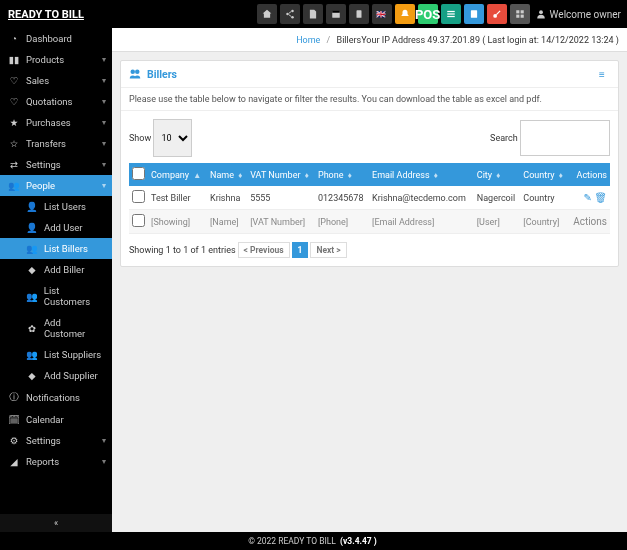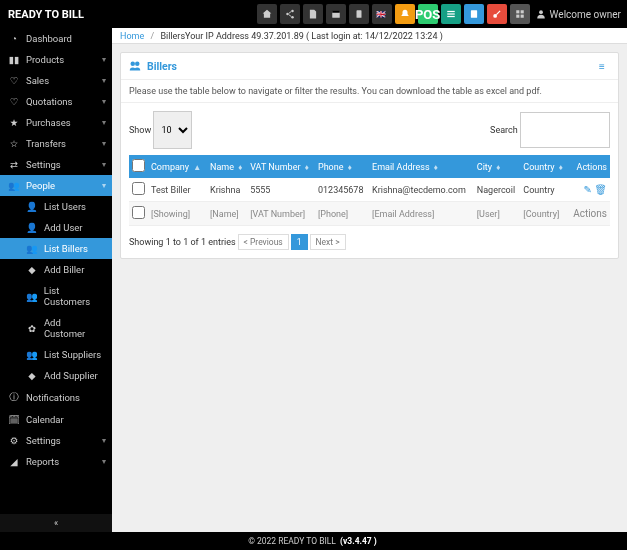--- a/index.html
+++ b/index.html
@@ -10,30 +10,30 @@
 .orange{ background:#f39c12; color:#fff; }
 .green { background:#2ecc71; color:#fff; font-size:7px; font-weight:bold; padding:0 3px; width:auto; }
 .teal  { background:#16a085; color:#fff; }
 .blue  { background:#3498db; color:#fff; }
 .red   { background:#e74c3c; color:#fff; }
 .gray  { background:#555; color:#ccc; }
 .welcome { margin-left:6px; display:flex; align-items:center; color:#ccc; }
 .welcome svg { margin-right:4px; }
 .layout { display:flex; height:504px; }
 .sidebar { width:112px; background:#000; color:#ccc; display:flex; flex-direction:column; overflow:hidden; }
-.brand { height:28px; display:flex; align-items:center; padding-left:8px; font-weight:bold; font-size:11px; color:#fff; background:#000; position:absolute; top:0; left:0; width:112px; }
+.brand { height:28px; display:flex; align-items:center; padding-left:8px; font-weight:bold; font-size:11px; color:#fff; background:#000; position:absolute; top:0; left:0; width:112px;text-decoration:underline; }
 .nav { flex:1; overflow-y:auto; }
 .nav-item { display:flex; align-items:center; padding:5px 8px; font-size:9.5px; cursor:pointer; position:relative; }
 .nav-item .icn { width:12px; margin-right:6px; display:flex; align-items:center; justify-content:center; }
 .nav-item.active, .nav-item.active:hover { background:#3498db; color:#fff; }
 .nav-item .chev { position:absolute; right:6px; font-size:8px; opacity:.6; }
 .nav-item.sub { padding-left:26px; }
 .collapse-bar { height:18px; background:#111; display:flex; justify-content:center; align-items:center; color:#ccc; font-size:9px; cursor:pointer; }
 .main { flex:1; background:#efefef; display:flex; flex-direction:column; }
-.crumb-bar { height:16px; background:#fff; border-bottom:1px solid #ddd; display:flex; align-items:center; justify-content:flex-start; padding:0 8px; font-size:9px; }
+.crumb-bar { height:24px; background:#fff; border-bottom:1px solid #ddd; display:flex; align-items:center; justify-content:flex-end; padding:0 8px; font-size:9px; }
 .crumb-bar a { color:#3498db; text-decoration:none; }
 .crumb-bar .sep { margin:0 4px; color:#999; }
 .content { padding:8px; flex:1; overflow:auto; }
 .panel { background:#fff; border:1px solid #ddd; border-radius:2px; }
 .panel-hd { display:flex; align-items:center; justify-content:space-between; padding:6px 8px; border-bottom:1px solid #eee; }
 .panel-hd .ttl { display:flex; align-items:center; color:#3498db; font-size:10.5px; font-weight:bold; }
 .panel-hd .ttl svg { margin-right:6px; }
 .panel-hd .opt { width:16px; height:14px; display:flex; align-items:center; justify-content:center; color:#3498db; cursor:pointer; }
 .desc { padding:6px 8px; border-bottom:1px solid #eee; font-size:9px; color:#555; }
 .tbl-wrap { padding:8px; }
@@ -46,21 +46,21 @@
 th .sort { font-size:8px; margin-left:2px; opacity:.7; }
 th.checkbox-col, td.checkbox-col { width:18px; text-align:center; }
 tbody tr { border-bottom:1px solid #eee; }
 tbody tr:nth-child(even) { background:#f7f7f7; }
 td { padding:4px 3px; color:#444; }
 td.tmpl { color:#888; }
 .row-actions { color:#3498db; text-align:right; cursor:pointer; font-size:10px; }
 .row-actions.txt { color:#888; }
 .tbl-foot { display:flex; align-items:center; margin-top:8px; font-size:9px; }
 .pager { display:flex; align-items:center; }
-.pager .pg { border:1px solid #ddd; padding:2px 5px; margin-left:2px; font-size:8.5px; color:#777; cursor:pointer; }
+.pager .pg { border:1px solid #ddd; padding:2px 5px; margin-left:2px; font-size:8.5px; color:#777; cursor:pointer;font-weight:bold; }
 .pager .pg.cur { background:#3498db; color:#fff; border-color:#3498db; }
 .footer { height:18px; background:#000; color:#ccc; display:flex; align-items:center; justify-content:center; font-size:8.5px; }
 .footer b { color:#fff; margin:0 2px; }
 </style>
 </head>
 <body>
 
 <div class="brand">READY TO BILL</div>
 
 <div class="topbar">

